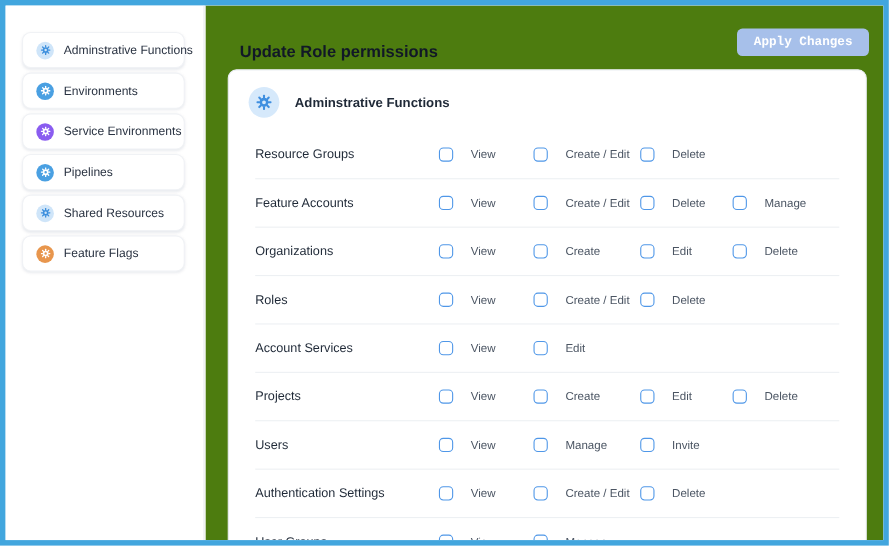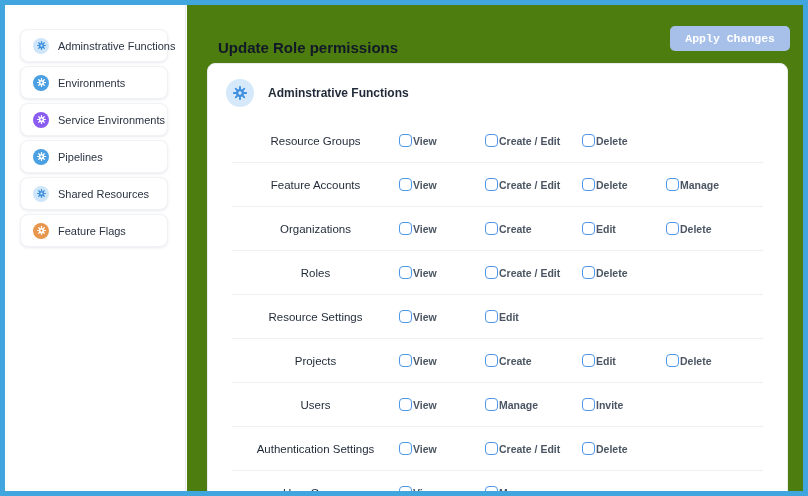--- a/index.html
+++ b/index.html
@@ -85,25 +85,24 @@
   }
   .panel-icon svg{width:14px;height:14px;display:block;}
   .card-title{font-size:12px;font-weight:700;color:#1f2937;}
   .rows{margin:2px 0 0 0;}
   .perm-row{
     display:grid;
     grid-template-columns:167px 86px 97px 84px 1fr;
     align-items:center;
     height:43px;
     margin:0 24px;
-    text-align:center;
   }
   .perm-row + .perm-row{border-top:1px solid #edf0f3;}
   .perm-label{font-size:11.5px;color:#1f2937;font-weight:500;}
-  .perm-cell{display:flex;align-items:center;gap:1px;cursor:pointer;font-weight:bold;}
+  .perm-cell{display:flex;align-items:center;gap:16px;cursor:pointer;}
   .checkbox{
     width:13px;height:13px;
     border:1.5px solid #4f97e8;
     border-radius:4px;
     background:#ffffff;
     box-sizing:border-box;
     flex:0 0 auto;
   }
   .cell-label{font-size:10.5px;color:#4b5563;}
 </style>
@@ -309,21 +308,21 @@
           <label class="perm-cell">
             <span class="checkbox" role="checkbox" aria-checked="false"></span>
             <span class="cell-label">Create / Edit</span>
           </label>
           <label class="perm-cell">
             <span class="checkbox" role="checkbox" aria-checked="false"></span>
             <span class="cell-label">Delete</span>
           </label>
         </div>
         <div class="perm-row">
-          <div class="perm-label">Resource Settings</div>
+          <div class="perm-label">Account Services</div>
           <label class="perm-cell">
             <span class="checkbox" role="checkbox" aria-checked="false"></span>
             <span class="cell-label">View</span>
           </label>
           <label class="perm-cell">
             <span class="checkbox" role="checkbox" aria-checked="false"></span>
             <span class="cell-label">Edit</span>
           </label>
         </div>
         <div class="perm-row">

